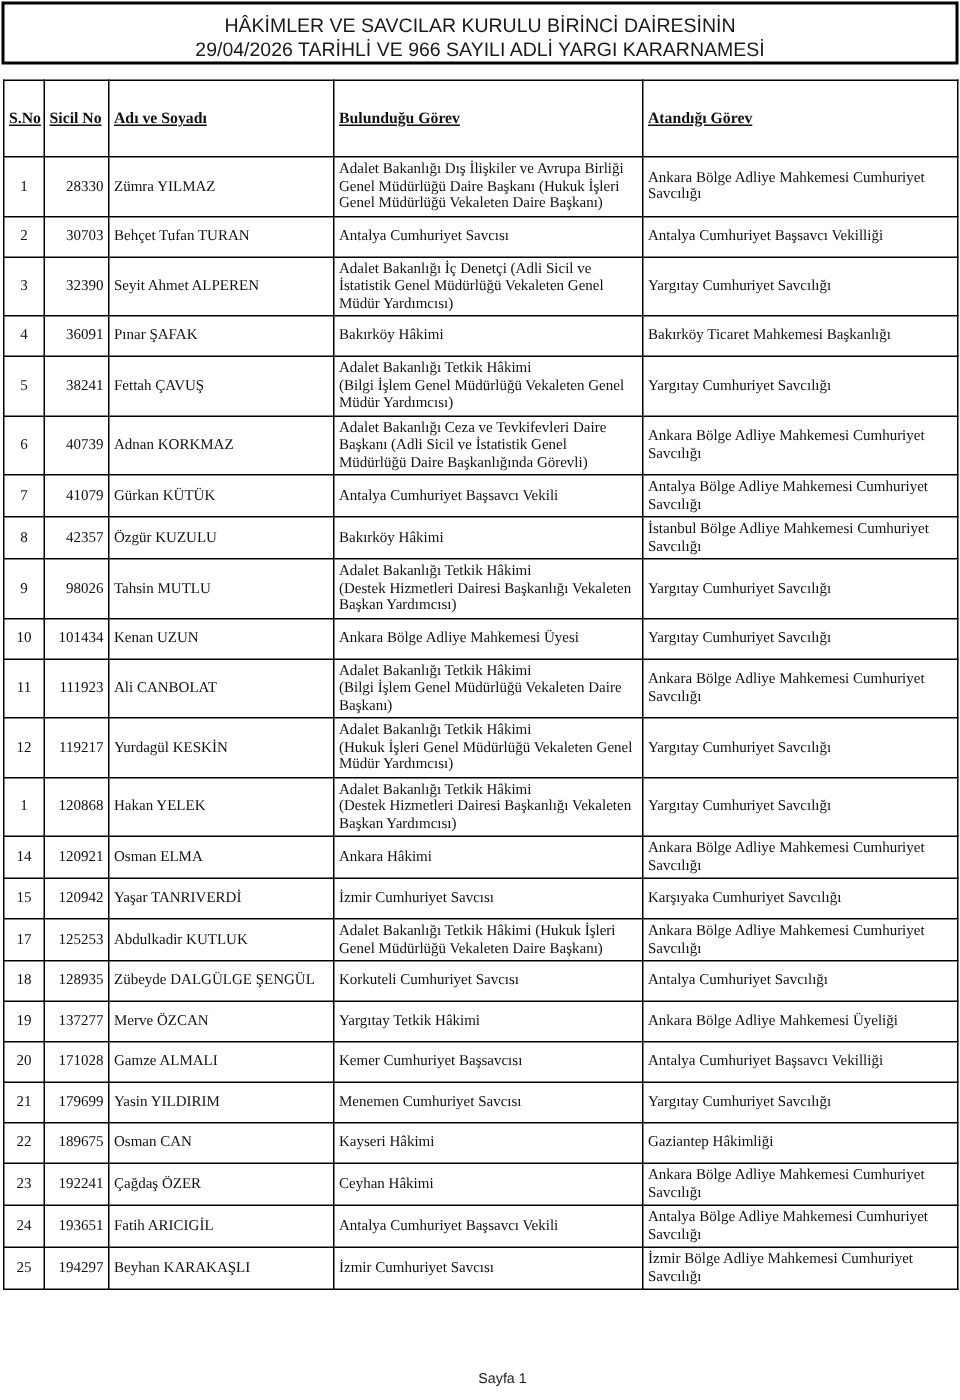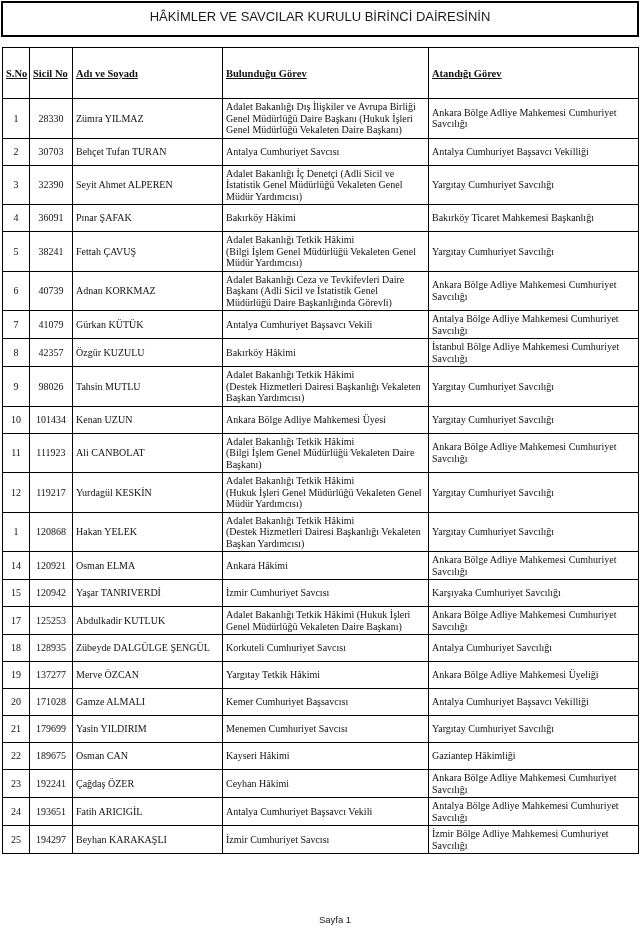--- a/index.html
+++ b/index.html
@@ -12,21 +12,21 @@
     height: 933px;
     position: relative;
     box-sizing: border-box;
     font-family: "Liberation Serif", serif;
     color: #111;
     overflow: hidden;
   }
   .title-box {
     margin: 1px 1px 0 1px;
     border: 2px solid #000;
-    padding: 6px 6px 10px 6px;
+    padding: 6px 6px 0 6px;
     text-align: center;
     font-family: "Liberation Sans", sans-serif;
     font-size: 13px;
     line-height: 16px;
     color: #1a1a1a;
   }
   .decree-table {
     margin: 10px 2px 0 2px;
     border-collapse: collapse;
     table-layout: fixed;
@@ -52,39 +52,40 @@
     text-decoration: underline;
     font-size: 10.5px;
   }
   .decree-table td {
     height: 22px;
     padding: 2px 3px;
     line-height: 11.5px;
     font-family: "Liberation Serif", serif;
   }
   .decree-table td.col-sno   { text-align: center; }
-  .decree-table td.col-sicil { text-align: center; }
+  .decree-table td.col-sicil { text-align: right; }
   .decree-table td.col-current { white-space: pre-line; margin-left: 40px; }
   .page-footer {
     position: absolute;
     left: 0;
     right: 0;
     bottom: 8px;
     text-align: center;
     font-family: "Liberation Sans", sans-serif;
     font-size: 9.5px;
     color: #1a1a1a;
     padding-left: 30px;
   }
 </style>
 </head>
 <body>
 
 <div class="title-box">
   <div>HÂKİMLER VE SAVCILAR KURULU BİRİNCİ DAİRESİNİN</div>
+  <div>29/04/2026 TARİHLİ VE 966 SAYILI ADLİ YARGI KARARNAMESİ</div>
 </div>
 
 <table class="decree-table">
   <colgroup>
     <col class="c-sno">
       <col class="c-sicil">
       <col class="c-name">
       <col class="c-current">
       <col class="c-assigned">
   </colgroup>

